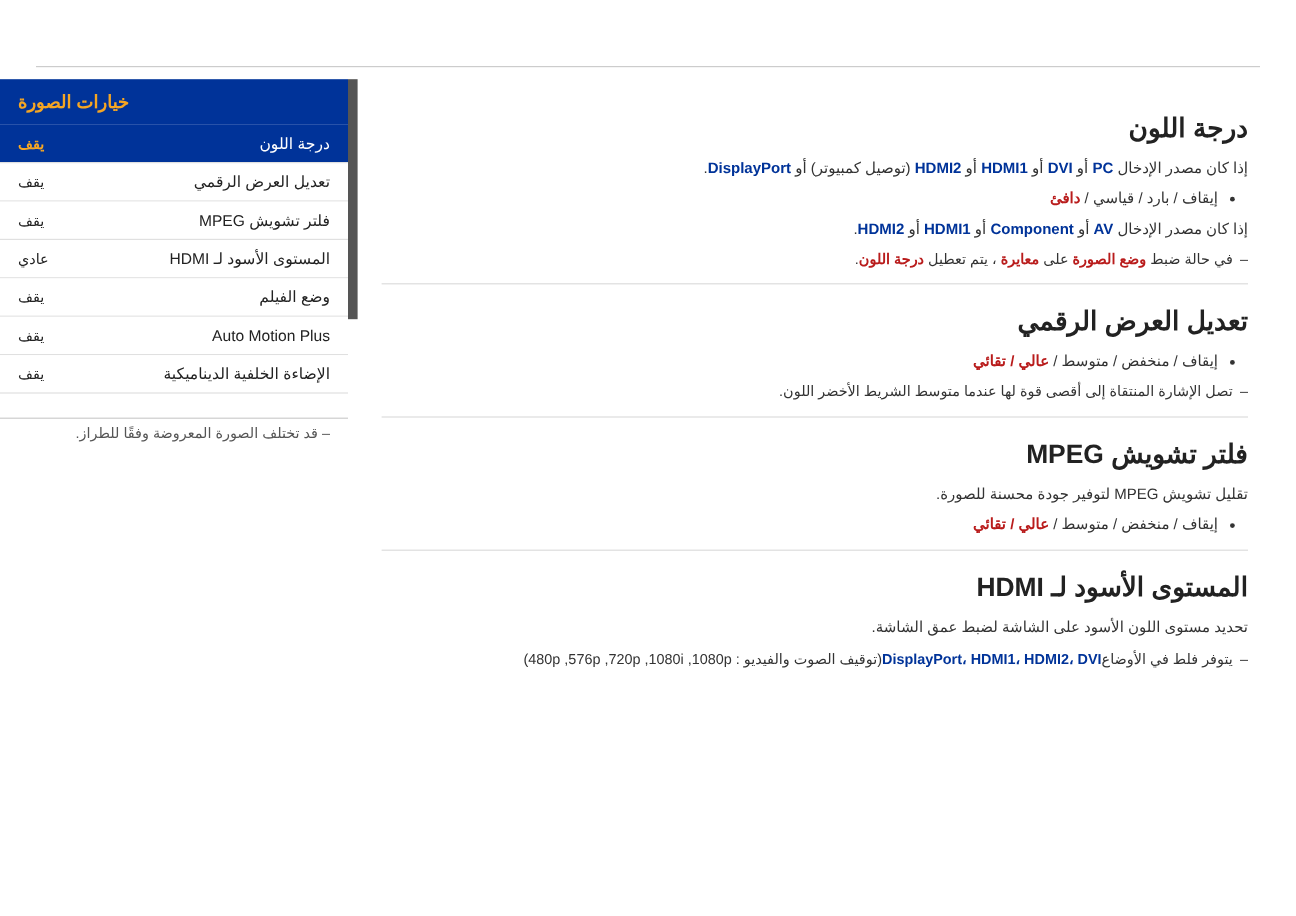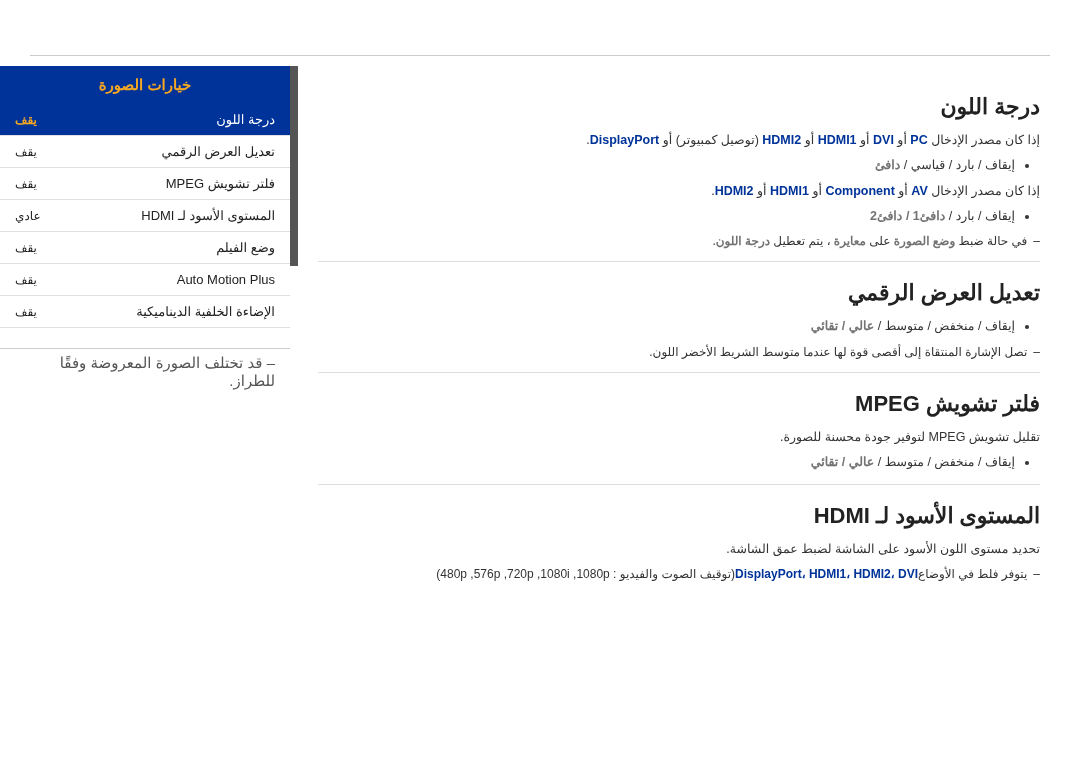--- a/index.html
+++ b/index.html
@@ -38,21 +38,21 @@
       padding: 0;
       direction: rtl;
     }
 
     .sidebar-header {
       background: #003399;
       color: #f5a623;
       font-size: 15px;
       font-weight: bold;
       padding: 10px 15px;
-      text-align: center;
+      text-align: left;
     }
 
     .sidebar-item {
       display: flex;
       flex-direction: row;
       align-items: center;
       justify-content: space-between;
       padding: 8px 15px;
       border-bottom: 1px solid #e0e0e0;
       background: #fff;
@@ -87,21 +87,21 @@
       font-weight: bold;
     }
 
     .sidebar-item.active .item-status.orange {
       color: #f5a623;
     }
 
     .sidebar-note {
       margin-top: 20px;
       padding: 5px 15px;
-      font-size: 15px;
+      font-size: 12px;
       color: #555;
       border-top: 1px solid #ccc;
       text-align: right;
       direction: rtl;
     }
 
     
     .sidebar-right-line {
       width: 8px;
       background: #555;
@@ -137,21 +137,21 @@
       list-style: disc;
       padding-right: 25px;
       margin-bottom: 4px;
     }
 
     .section-body li {
       margin-bottom: 2px;
     }
 
     .highlight-orange {
-      color: #737373;
+      color: #b91c1c;
       font-weight: bold;
     }
 
     .highlight-blue {
       color: #003399;
       font-weight: bold;
       text-align: center;
     }
 
     .note-line {
@@ -191,25 +191,20 @@
           إذا كان مصدر الإدخال <span class="highlight-blue">PC</span> أو <span class="highlight-blue">DVI</span> أو <span class="highlight-blue">HDMI1</span> أو <span class="highlight-blue">HDMI2</span> (توصيل كمبيوتر) أو <span class="highlight-blue">DisplayPort</span>.
         </p>
         <ul>
           <li>
             <span>إيقاف</span> / بارد / قياسي / <span class="highlight-orange">دافئ</span>
           </li>
         </ul>
         <p>
           إذا كان مصدر الإدخال <span class="highlight-blue">AV</span> أو <span class="highlight-blue">Component</span> أو <span class="highlight-blue">HDMI1</span> أو <span class="highlight-blue">HDMI2</span>.
         </p>
-        <ul>
-          <li>
-            إيقاف / بارد / <span class="highlight-orange">دافئ1 / دافئ2</span>
-          </li>
-        </ul>
         <div class="note-line">
           في حالة ضبط <span class="highlight-orange">&nbsp;وضع الصورة&nbsp;</span> على <span class="highlight-orange">&nbsp;معايرة&nbsp;</span>، يتم تعطيل <span class="highlight-orange">&nbsp;درجة اللون</span>.
         </div>
       </div>
     </div>
 
     <hr class="section-divider">
 
     <div>
       <div class="section-title">تعديل العرض الرقمي</div>

